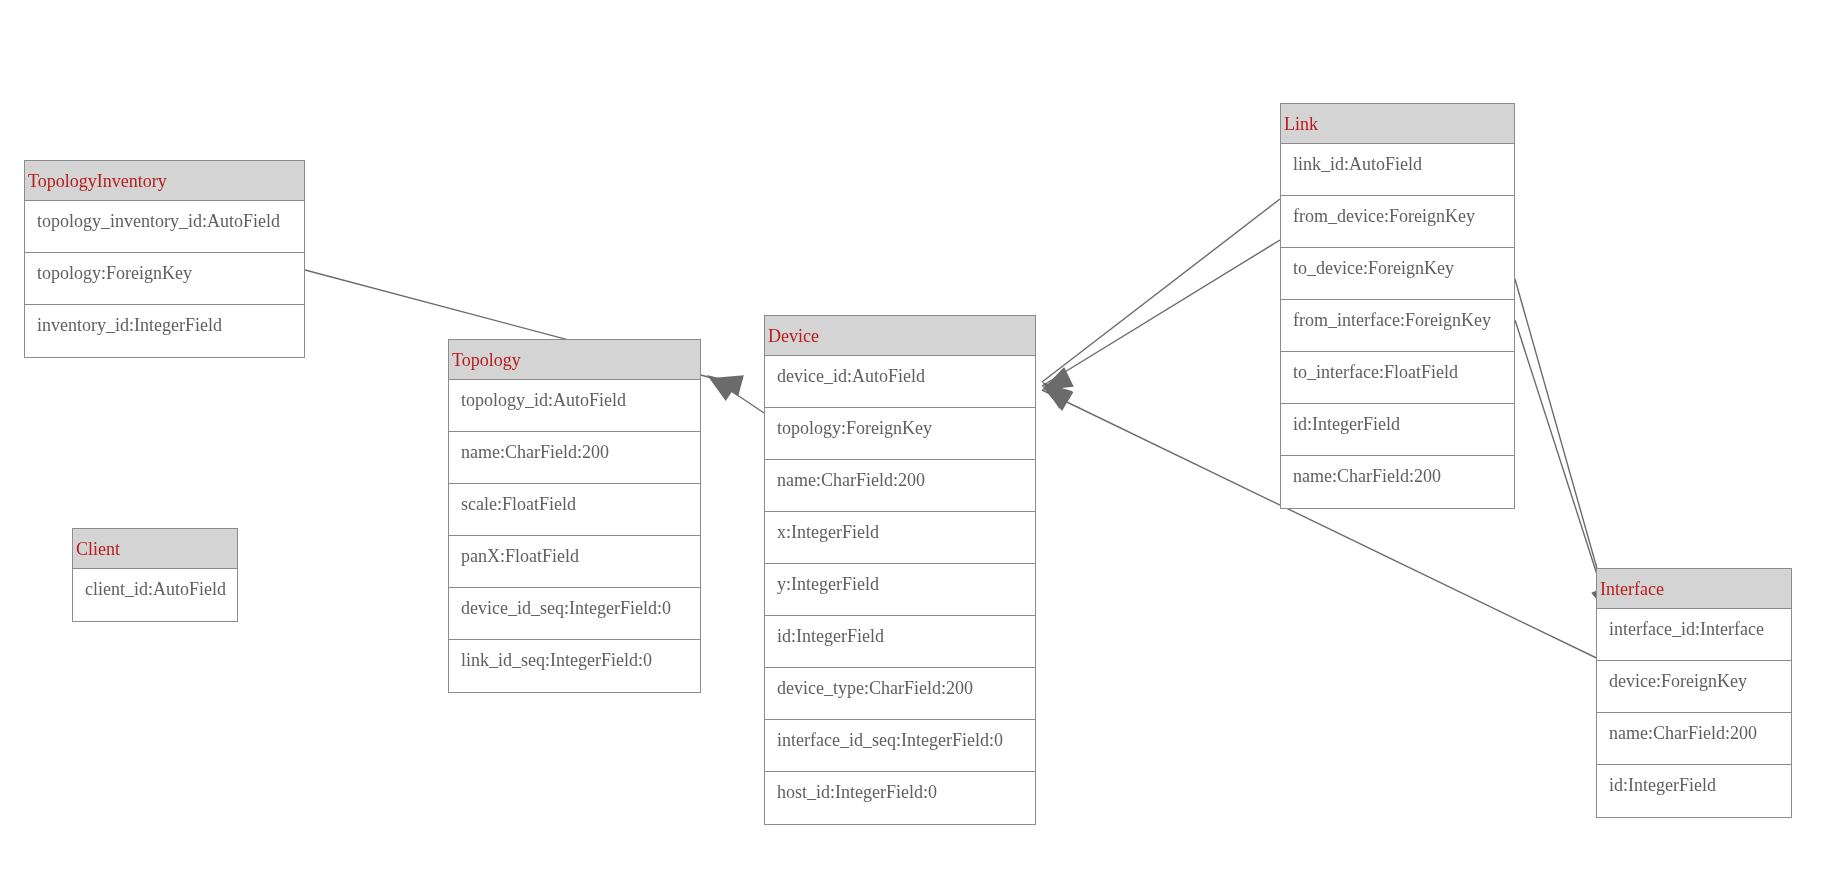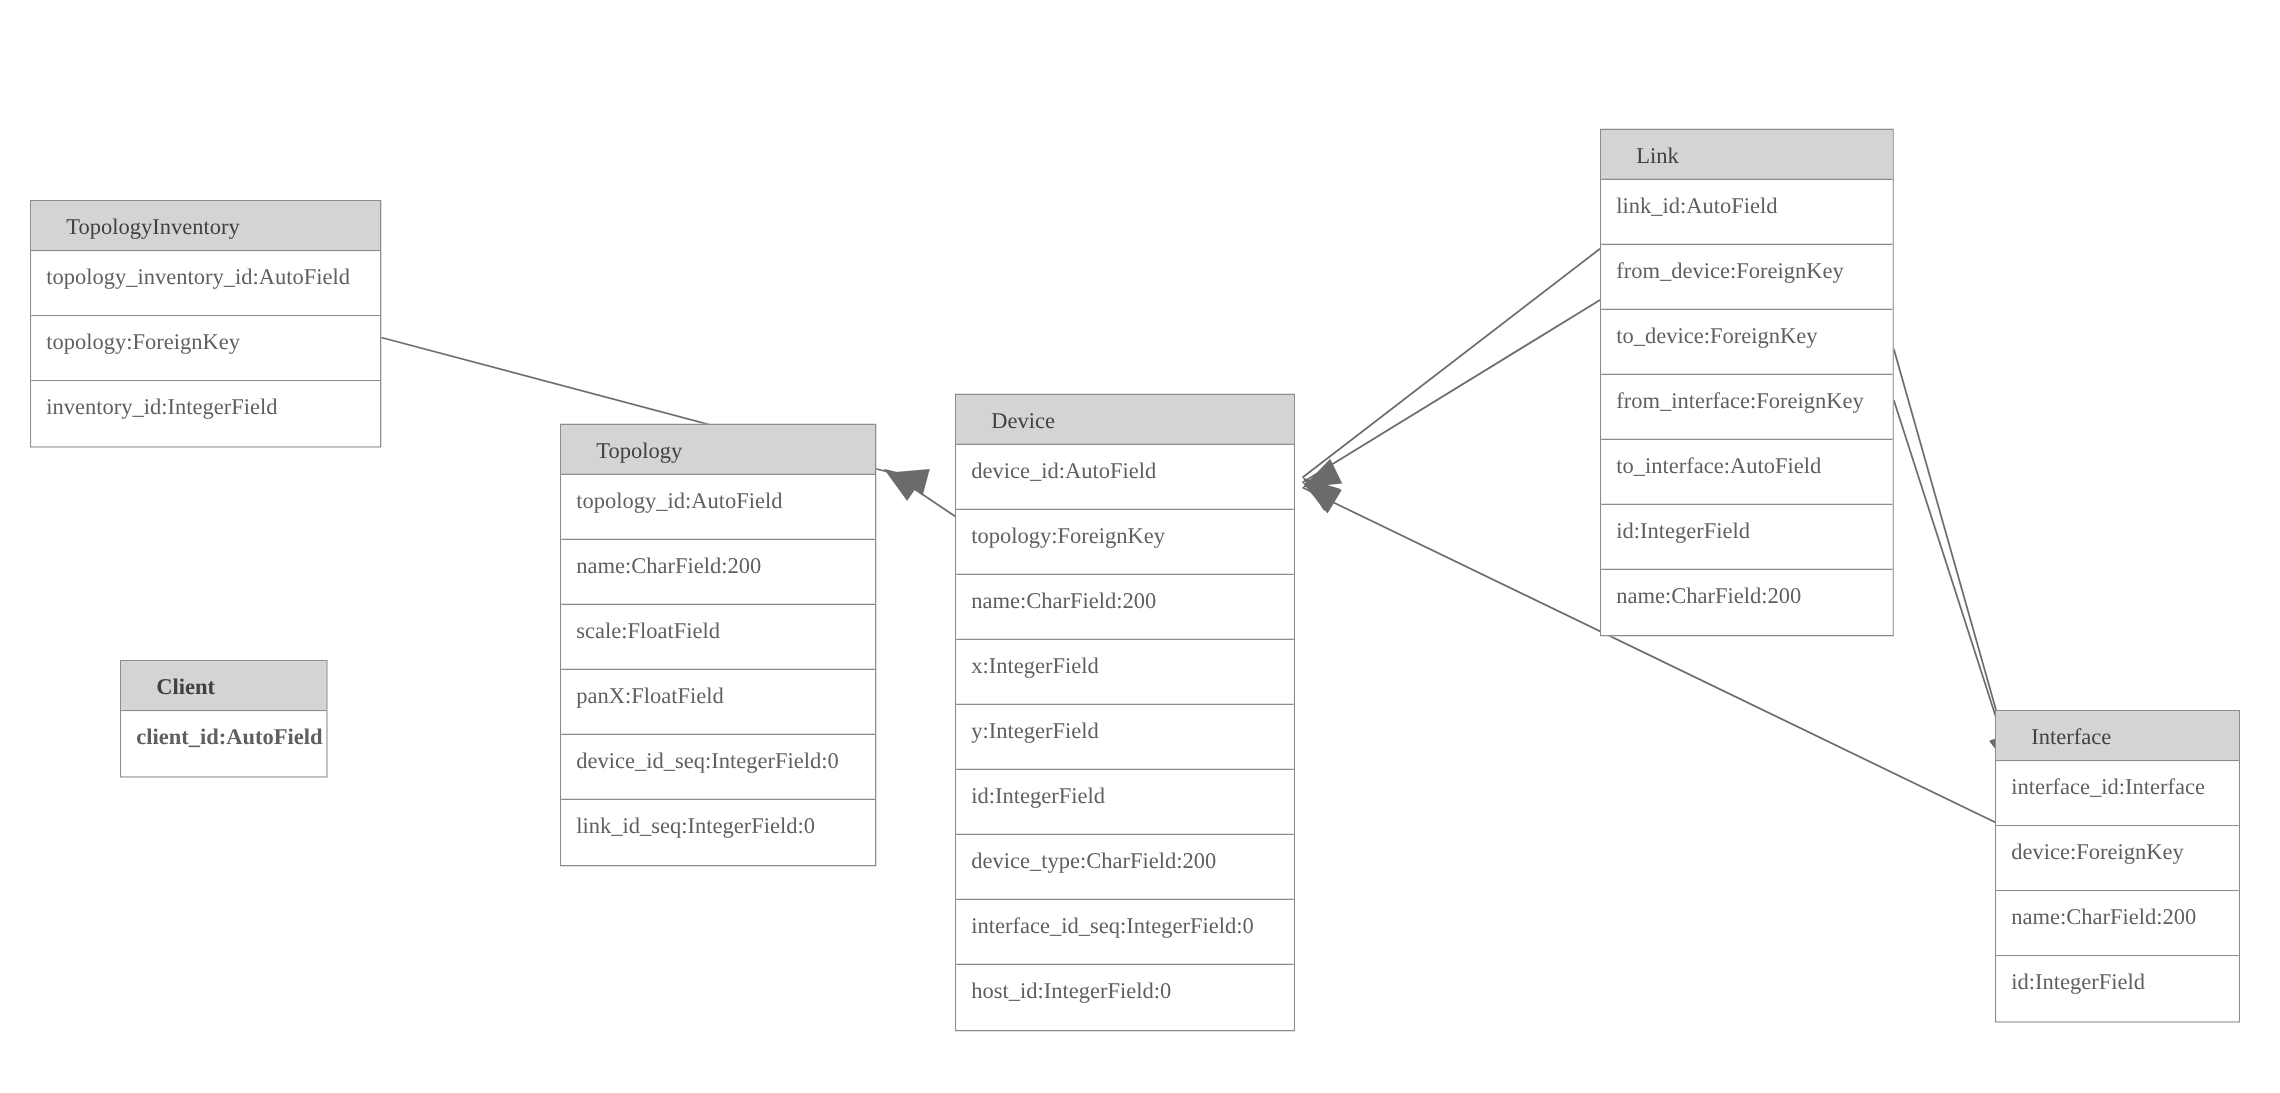--- a/index.html
+++ b/index.html
@@ -29,23 +29,23 @@
     border: 1px solid #8c8c8c;
     background: #ffffff;
     z-index: 2;
   }
   .entity-title {
     box-sizing: border-box;
     height: 40px;
     line-height: 40px;
     background: #d4d4d4;
     border-bottom: 1px solid #8c8c8c;
-    color: #404040;
+    color: #b91c1c;
     font-size: 18px;
-    padding-left: 28px;
+    padding-left: 3px;
     white-space: nowrap;
     overflow: hidden;
   }
   .entity-row {
     box-sizing: border-box;
     height: 52px;
     line-height: 40px;
     background: #ffffff;
     border-bottom: 1px solid #8c8c8c;
     color: #5f5f5f;
@@ -94,21 +94,21 @@
       </g>
     </svg>
 
   <div id="entity-layer">
       <div class="entity" style="left: 24px; top: 160px; width: 281px;">
         <div class="entity-title">TopologyInventory</div>
         <div class="entity-row">topology_inventory_id:AutoField</div>
         <div class="entity-row">topology:ForeignKey</div>
         <div class="entity-row last">inventory_id:IntegerField</div>
       </div>
-      <div class="entity" style="left: 96px; top: 528px; width: 166px; font-weight: bold;">
+      <div class="entity" style="left: 72px; top: 528px; width: 166px;">
         <div class="entity-title">Client</div>
         <div class="entity-row last">client_id:AutoField</div>
       </div>
       <div class="entity" style="left: 448px; top: 318px; width: 253px; margin-top: 21px;">
         <div class="entity-title">Topology</div>
         <div class="entity-row">topology_id:AutoField</div>
         <div class="entity-row">name:CharField:200</div>
         <div class="entity-row">scale:FloatField</div>
         <div class="entity-row">panX:FloatField</div>
         <div class="entity-row">device_id_seq:IntegerField:0</div>
@@ -125,21 +125,21 @@
         <div class="entity-row">device_type:CharField:200</div>
         <div class="entity-row">interface_id_seq:IntegerField:0</div>
         <div class="entity-row last">host_id:IntegerField:0</div>
       </div>
       <div class="entity" style="left: 1280px; top: 103px; width: 235px;">
         <div class="entity-title">Link</div>
         <div class="entity-row">link_id:AutoField</div>
         <div class="entity-row">from_device:ForeignKey</div>
         <div class="entity-row">to_device:ForeignKey</div>
         <div class="entity-row">from_interface:ForeignKey</div>
-        <div class="entity-row">to_interface:AutoField</div>
+        <div class="entity-row">to_interface:FloatField</div>
         <div class="entity-row">id:IntegerField</div>
         <div class="entity-row last">name:CharField:200</div>
       </div>
       <div class="entity" style="left: 1596px; top: 568px; width: 196px;">
         <div class="entity-title">Interface</div>
         <div class="entity-row">interface_id:Interface</div>
         <div class="entity-row">device:ForeignKey</div>
         <div class="entity-row">name:CharField:200</div>
         <div class="entity-row last">id:IntegerField</div>
       </div>

